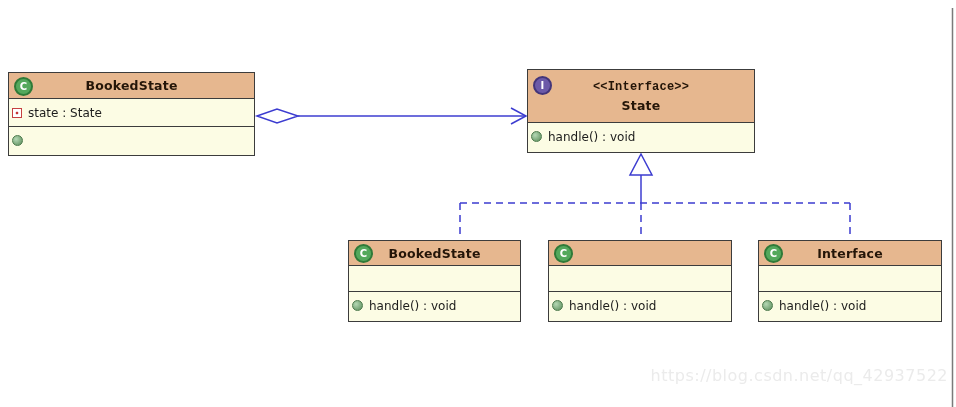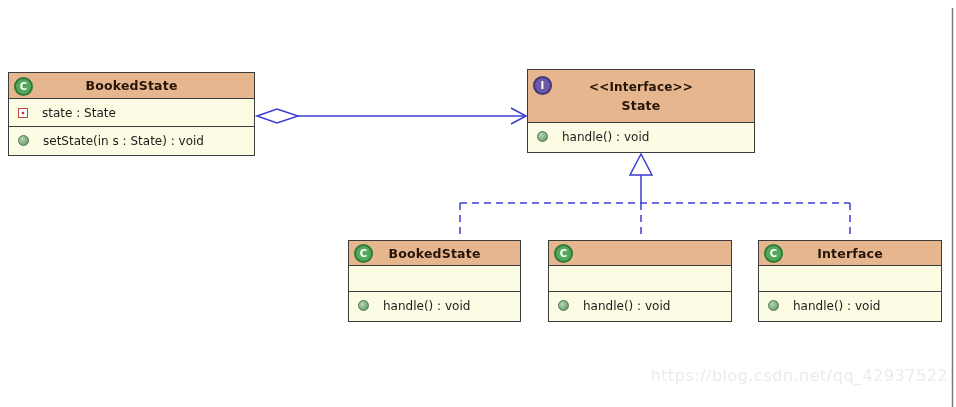--- a/index.html
+++ b/index.html
@@ -9,23 +9,23 @@
   }
   .uml-box{
     position:absolute;background:#fcfce4;border:1.5px solid #3c3c3c;
     box-sizing:border-box;
   }
   .uml-header{
     position:relative;background:#e6b78f;border-bottom:1px solid #3c3c3c;
     display:flex;flex-direction:column;align-items:center;justify-content:center;
     font-weight:bold;font-size:12.5px;color:#241508;letter-spacing:0.2px;
   }
-  .stereotype{font-size:12px;}
+  .stereotype{font-size:12px;font-family:Liberation Mono, monospace;}
   .compartment{
-    display:flex;align-items:center;gap:14px;padding-left:9px;
+    display:flex;align-items:center;gap:6px;padding-left:3px;
     font-size:12px;color:#1c1c1c;box-sizing:border-box;
   }
   .compartment.divided{border-bottom:1px solid #3c3c3c;}
   .badge{
     position:absolute;left:5px;width:15px;height:15px;border-radius:50%;
     display:flex;align-items:center;justify-content:center;
     font-size:10px;font-weight:bold;color:#ffffff;line-height:1;
   }
   .badge.class{background:#54a85c;border:2px solid #2f7a38;}
   .badge.interface{background:#6c5aa8;border:2px solid #43357a;}
@@ -73,21 +73,20 @@
     <div class="uml-header" style="height:25px;">
       <span class="badge class" style="top:4px;">C</span>
       <span>BookedState</span>
     </div>
     <div class="compartment divided" style="height:28px;">
       <span class="field-icon"></span>
       <span>state : State</span>
     </div>
     <div class="compartment" style="height:27px;">
       <span class="ball-icon"></span>
-      <span>setState(in s : State) : void</span>
     </div>
   </div>
 
   <div class="uml-box" style="left:527px;top:69px;width:228px;height:84px;">
     <div class="uml-header" style="height:52px;gap:4px;">
       <span class="badge interface" style="top:6px;">I</span>
       <span class="stereotype">&lt;&lt;Interface&gt;&gt;</span>
       <span>State</span>
     </div>
     <div class="compartment" style="height:27px;">

